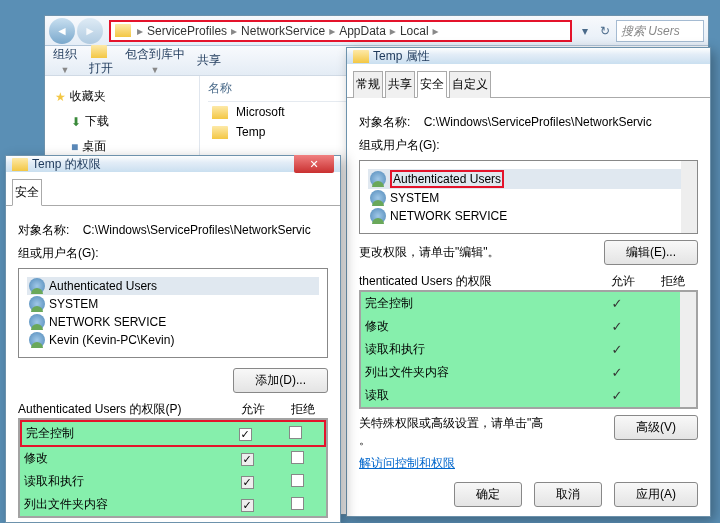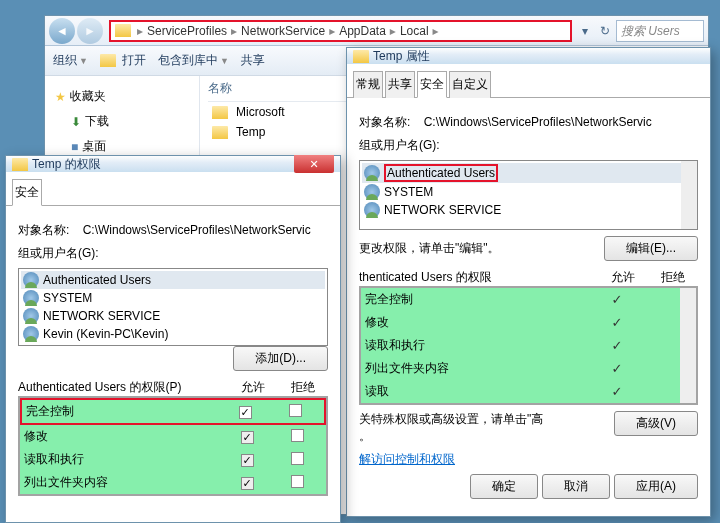--- a/index.html
+++ b/index.html
@@ -10,21 +10,21 @@
   .addr-bar { height: 30px; background: linear-gradient(#f7f9fc,#e6eef7); display: flex; align-items: center; padding: 0 4px; border-bottom: 1px solid #b0c4d8; }
   .nav-btn { width: 26px; height: 26px; border-radius: 50%; background: linear-gradient(#c8dff0,#7aa8cc); display: flex; align-items: center; justify-content: center; color: #fff; margin-right: 2px; }
   .breadcrumb { flex: 1; background: #fff; height: 22px; margin: 0 4px; display: flex; align-items: center; padding: 0 4px; border: 2px solid #e4132b; }
   .bc-item { color: #333; padding: 0 2px; }
   .bc-sep { color: #888; padding: 0 2px; }
   .folder-icon { width: 16px; height: 13px; background: linear-gradient(#fde9a8,#f3c744); border-radius: 1px 1px 0 0; display: inline-block; margin-right: 4px; }
   .refresh { padding: 0 6px; color: #4a6a8a; }
   .search-box { width: 88px; height: 22px; border: 1px solid #a5bbd2; background: #fff; color: #888; font-style: italic; padding: 0 4px; line-height: 20px; }
   
   .toolbar { height: 30px; background: linear-gradient(#f8fafd,#e4ecf5); display: flex; align-items: center; padding: 0 8px; gap: 12px; color: #1e395b; border-bottom: 1px solid #d0dae5; }
-  .tb-item { display: flex; align-items: center; gap: 2px; }
+  .tb-item { display: flex; align-items: center; gap: 2px; flex-direction: column; }
   .dd { color: #888; font-size: 9px; }
   
   .body { display: flex; height: calc(100% - 60px); }
   .sidebar { width: 155px; background: #fff; border-right: 1px solid #e0e6ee; padding: 8px 0; }
   .sb-sec { padding: 4px 10px; display: flex; align-items: center; gap: 4px; }
   .star { color: #f3c744; }
   .content { flex: 1; padding: 4px 8px; background: #fff; }
   .col-header { font-weight: normal; color: #4b6b8a; padding-bottom: 4px; border-bottom: 1px solid #e5eaf0; }
   .file-row { display: flex; align-items: center; gap: 4px; padding: 3px 4px; }
   
@@ -33,41 +33,41 @@
   .titlebar { height: 16px; background: linear-gradient(#fdfefe,#e3edf7 40%,#cadff0); display: flex; align-items: center; padding: 0 6px; color: #1e395b; }
   .titlebar .folder-icon { margin-right: 4px; }
   .close-btn { width: 40px; height: 18px; background: linear-gradient(#f08080,#c93030); color: #fff; display: flex; align-items: center; justify-content: center; border-radius: 0 0 2px 2px; margin-left: auto; font-size: 11px; }
   
   .tabs { display: flex; padding: 6px 6px 0 6px; background: #fff; border-bottom: 1px solid #aaa; }
   .tab { padding: 4px 2px; border: 1px solid #aaa; border-bottom: none; background: #f0f0f0; margin-right: 2px; position: relative; top: 1px; }
   .tab.active { background: #fff; border-bottom: 1px solid #fff; }
   
   .dlg-body { padding: 10px 12px; font-family: "SimSun", monospace; }
   .row { margin: 6px 0; }
-  .list { border: 1px solid #888; min-height: 70px; background: #fff; padding: 2px; }
+  .list { border: 1px solid #888; min-height: 70px; background: #fff; padding: 8px; }
   .list-row { display: flex; align-items: center; gap: 4px; padding: 1px 2px; }
   .user-icon { width: 16px; height: 16px; background: radial-gradient(#a0c8e8,#5088b8); border-radius: 50%; display: inline-block; position: relative; }
   .user-icon::after { content:''; position:absolute; bottom:0; left:2px; width:12px; height:6px; background:#6aa85a; border-radius: 6px 6px 0 0; }
   .highlight { background: #e0e8f0; }
   .redbox { border: 2px solid #e4132b; padding: 0 1px; }
   
   .perm-head { display: flex; margin-top: 8px; }
   .perm-head .ph-name { flex: 1; }
   .perm-head .ph-col { width: 50px; text-align: center; }
   .perm-list { border: 2px solid #a3a3a3; background: #86efac; }
   .perm-row { display: flex; align-items: center; padding: 3px 4px; }
   .perm-row .pn { flex: 1; }
   .perm-row .pc { width: 50px; text-align: center; }
   .cb { width: 13px; height: 13px; display: inline-block; border: 1px solid #888; background: #fff; }
   .cb.checked::after { content: "✓"; font-size: 11px; line-height: 11px; display: block; text-align: center; }
   .cb.ro { background: #eee; }
   .tick::after { content: "✓"; font-size: 13px; color: #333; }
   
   .btn { background: linear-gradient(#f8f8f8,#e4e4e4); border: 1px solid #888; border-radius: 3px; padding: 3px 21px; }
-  .btn-row { display: flex; gap: 4px; justify-content: flex-end; margin-top: 0; }
+  .btn-row { display: flex; gap: 12px; justify-content: flex-end; margin-top: 10px; }
   .link { color: #0066cc; text-decoration: underline; }
   
   .dlg-props { left: 346px; top: 47px; width: 365px; height: 470px; }
   .dlg-perm { left: 5px; top: 155px; width: 336px; height: 368px; }
   
   .scroll-ind { position: absolute; right: 0; top: 0; bottom: 0; width: 16px; background: #eee; }
 </style>
 </head>
 <body>
 

